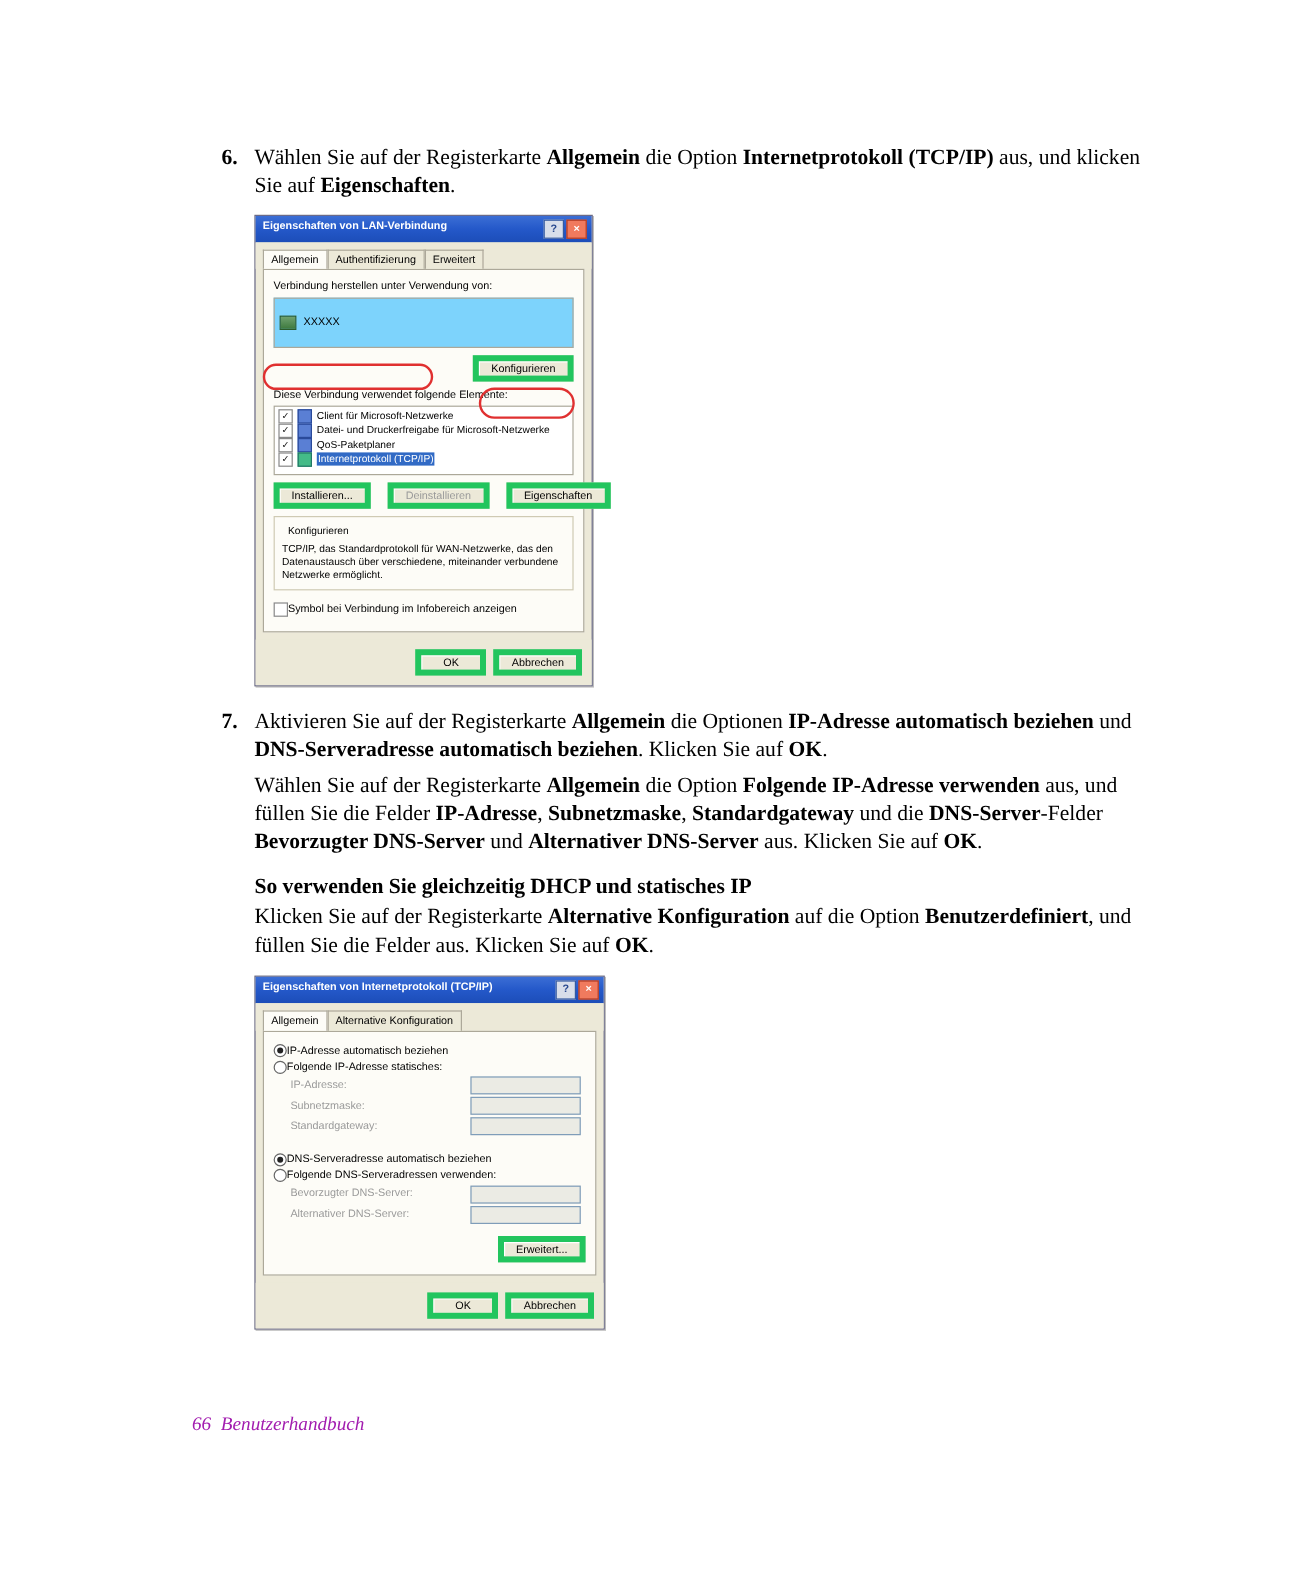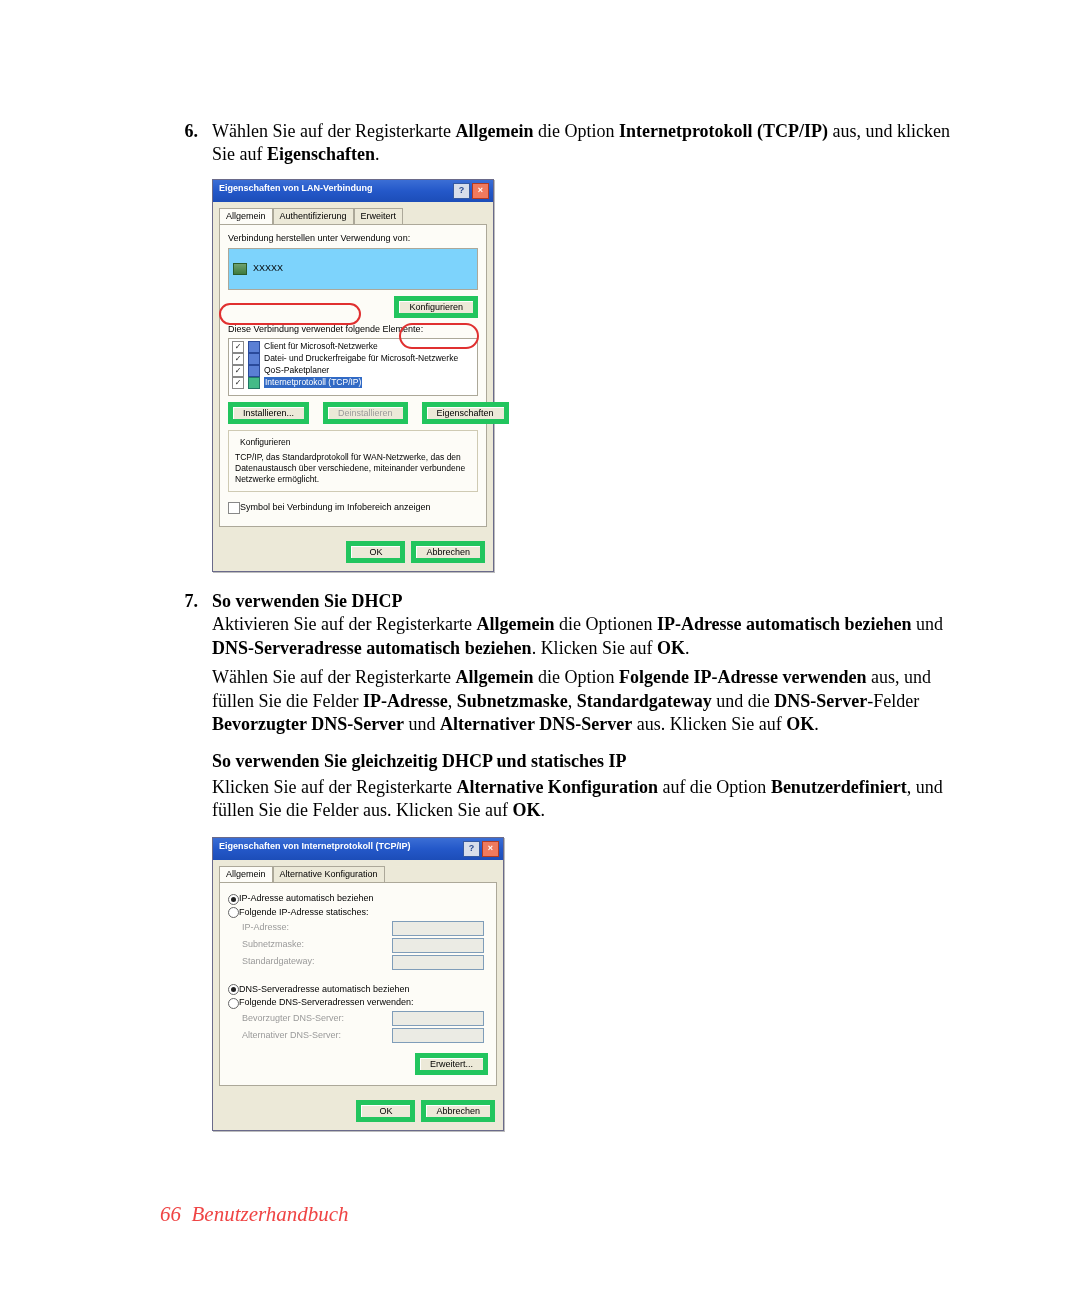--- a/index.html
+++ b/index.html
@@ -158,23 +158,23 @@
   .sub-heading {
     font-weight: bold;
     margin: 12px 0 2px 52px;
     font-size: 18px;
   }
   .sub-para {
     margin: 0 0 14px 52px;
   }
   .footer-text {
     font-style: italic;
-    font-size: 21px;
+    font-size: 16px;
     margin-top: 70px;
-    color:#ef4444;
+    color:#a21caf;
   }
 </style>
 </head>
 <body>
 
 <div class="page">
 
   <div class="step">
     <div class="stepnum">6.</div>
     <div class="stepbody">
@@ -244,21 +244,20 @@
       <button class="winbtn">Abbrechen</button>
     </div>
 
     <span class="red-circle" style="left:6px;top:123px;width:138px;height:18px;border-radius:12px;"></span>
     <span class="red-circle" style="left:186px;top:143px;width:76px;height:22px;border-radius:14px;"></span>
   </div>
 
   <div class="step">
     <div class="stepnum">7.</div>
     <div class="stepbody">
-      <div class="b">So verwenden Sie DHCP</div>
       <div>
         <span>Aktivieren Sie auf der Registerkarte </span><span class="b">Allgemein</span><span> die Optionen </span><span class="b">IP-Adresse automatisch beziehen</span><span> und </span><span class="b">DNS-Serveradresse automatisch beziehen</span><span>. Klicken Sie auf </span><span class="b">OK</span><span>.</span>
       </div>
     </div>
   </div>
 
   <div class="sub-para">
     <span>Wählen Sie auf der Registerkarte </span><span class="b">Allgemein</span><span> die Option </span><span class="b">Folgende IP-Adresse verwenden</span><span> aus, und füllen Sie die Felder </span><span class="b">IP-Adresse</span><span>, </span><span class="b">Subnetzmaske</span><span>, </span><span class="b">Standardgateway</span><span> und die </span><span class="b">DNS-Server</span><span>-Felder </span><span class="b">Bevorzugter DNS-Server</span><span> und </span><span class="b">Alternativer DNS-Server</span><span> aus. Klicken Sie auf </span><span class="b">OK</span><span>.</span>
   </div>
 

